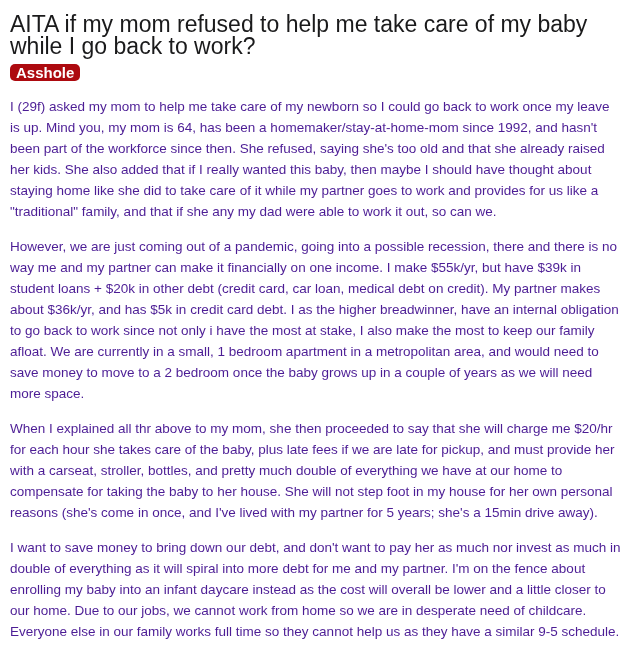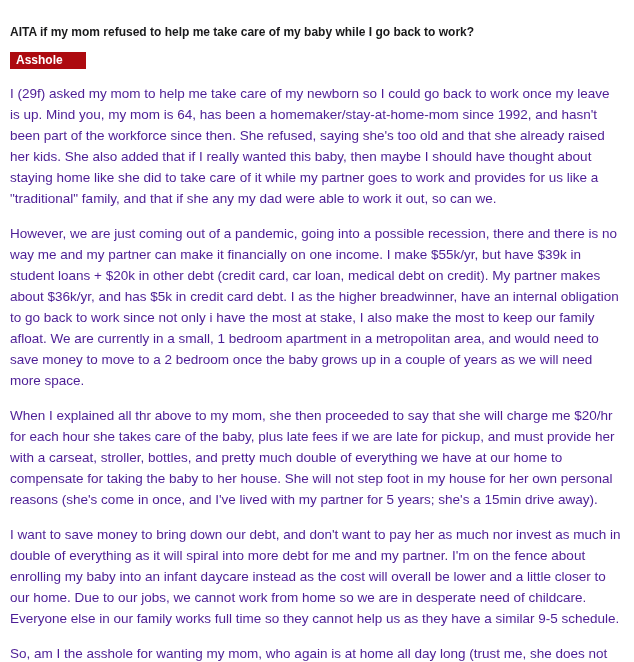--- a/index.html
+++ b/index.html
@@ -9,39 +9,39 @@
   }
   body {
     width: 634px;
     font-family: "Liberation Sans", "DejaVu Sans", sans-serif;
     -webkit-font-smoothing: antialiased;
   }
   .post {
     padding: 5px 10px 12px 10px;
   }
   .post-title {
-    font-size: 12px;
+    font-size: 23px;
     line-height: 22px;
-    font-weight: 700;
+    font-weight: 400;
     color: #1a1a1b;
-    margin: 16px 0 7px 0;
+    margin: 8px 0 7px 0;
     padding-right: 4px;
   }
   .flair-row {
     margin: 0 0 14px 0;
   }
   .flair-badge {
     display: inline-block;
     background: var(--flair-bg, #ad0a0f);
     color: var(--flair-fg, #ffffff);
-    font-size: 12px;
+    font-size: 15px;
     line-height: 13px;
     font-weight: 700;
-    padding: 2px 23px 2px 6px;
-    border-radius: 0;
+    padding: 2px 6px 2px 6px;
+    border-radius: 5px;
     cursor: pointer;
   }
   .post-body p {
     font-size: 13.5px;
     line-height: 21px;
     color: #4c1d95;
     margin: 0 0 14px 0;
     padding-right: 2px;
   }
   .post-body p:last-child {

